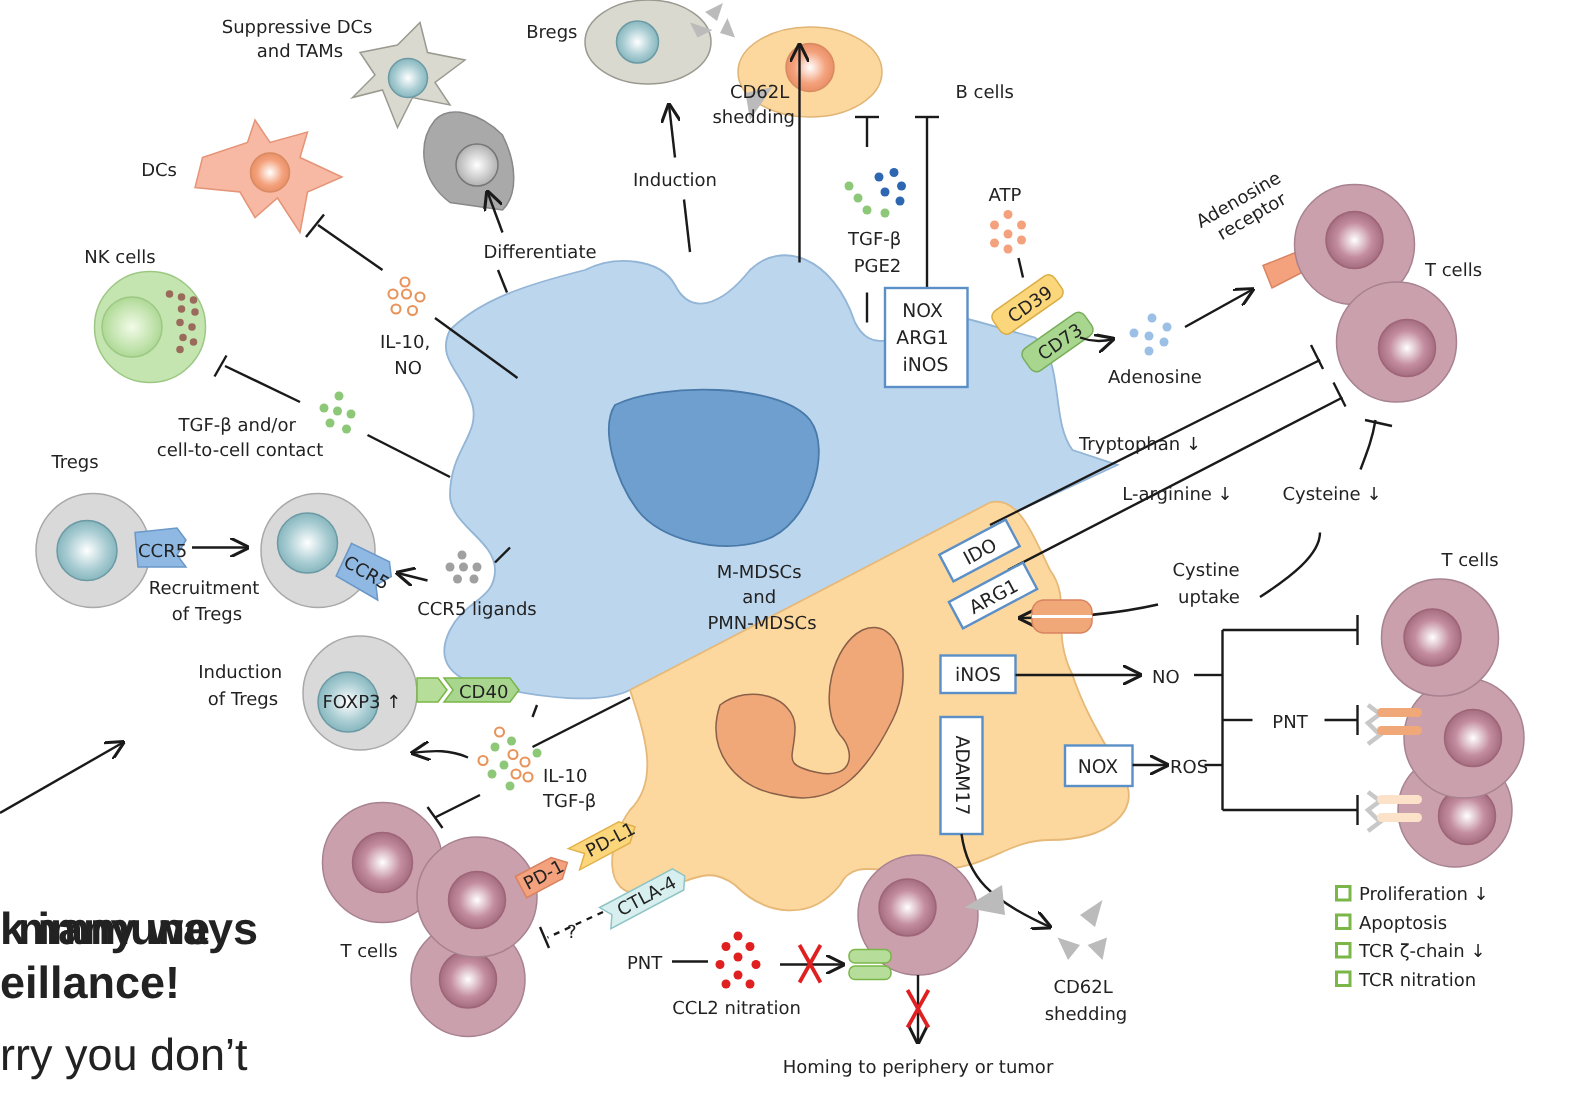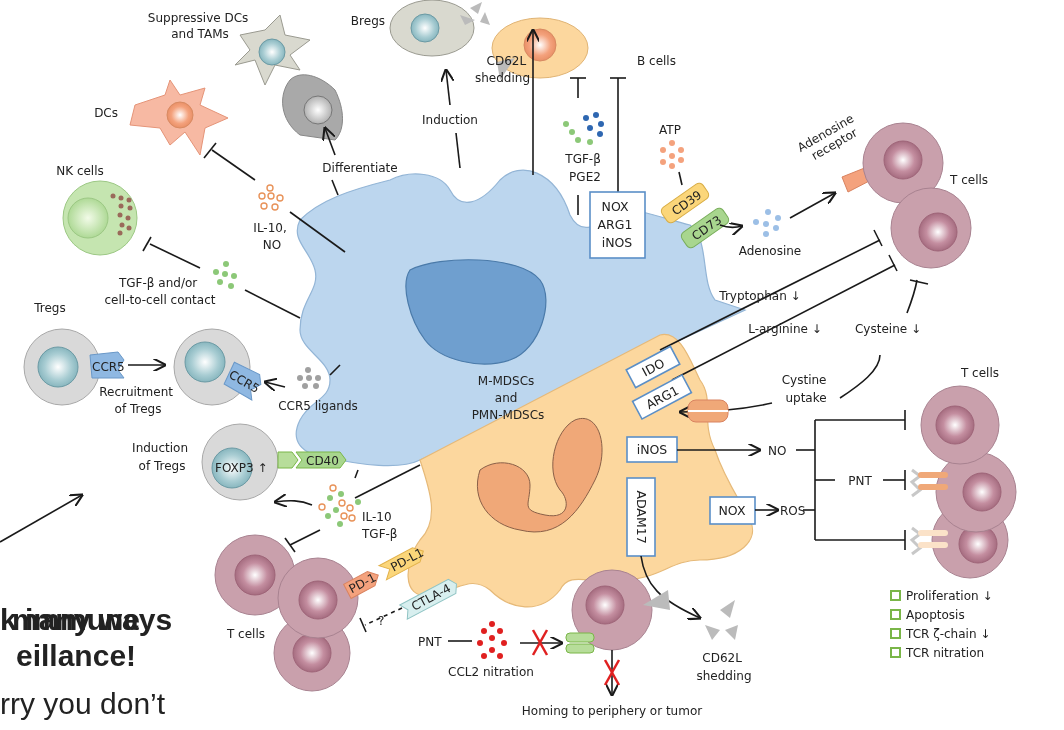--- a/index.html
+++ b/index.html
@@ -429,14 +429,14 @@
   </text>
   <line x1="200" y1="268" x2="150" y2="244" class="ln"></line>
   <line x1="143" y1="251" x2="151" y2="237" class="ln"></line>
   <line x1="245" y1="290" x2="300" y2="318" class="ln"></line>
 
   <line x1="0" y1="542" x2="82" y2="495" class="ln" marker-end="url(#arr)"></line>
 </svg>
 
 <div class="overlay ov-bold" style="left:12px; top:566px;margin-top:36px;">many ways</div>
 <div class="overlay ov-bold" style="left:0; top:602px;">k immune</div>
-<div class="overlay ov-bold" style="left:16px; top:638px;">eillance!</div>
+<div class="overlay ov-bold" style="left:0; top:638px;">eillance!</div>
 <div class="overlay ov-norm" style="left:0; top:674px;">rry you don’t</div>
 
 </body></html>

